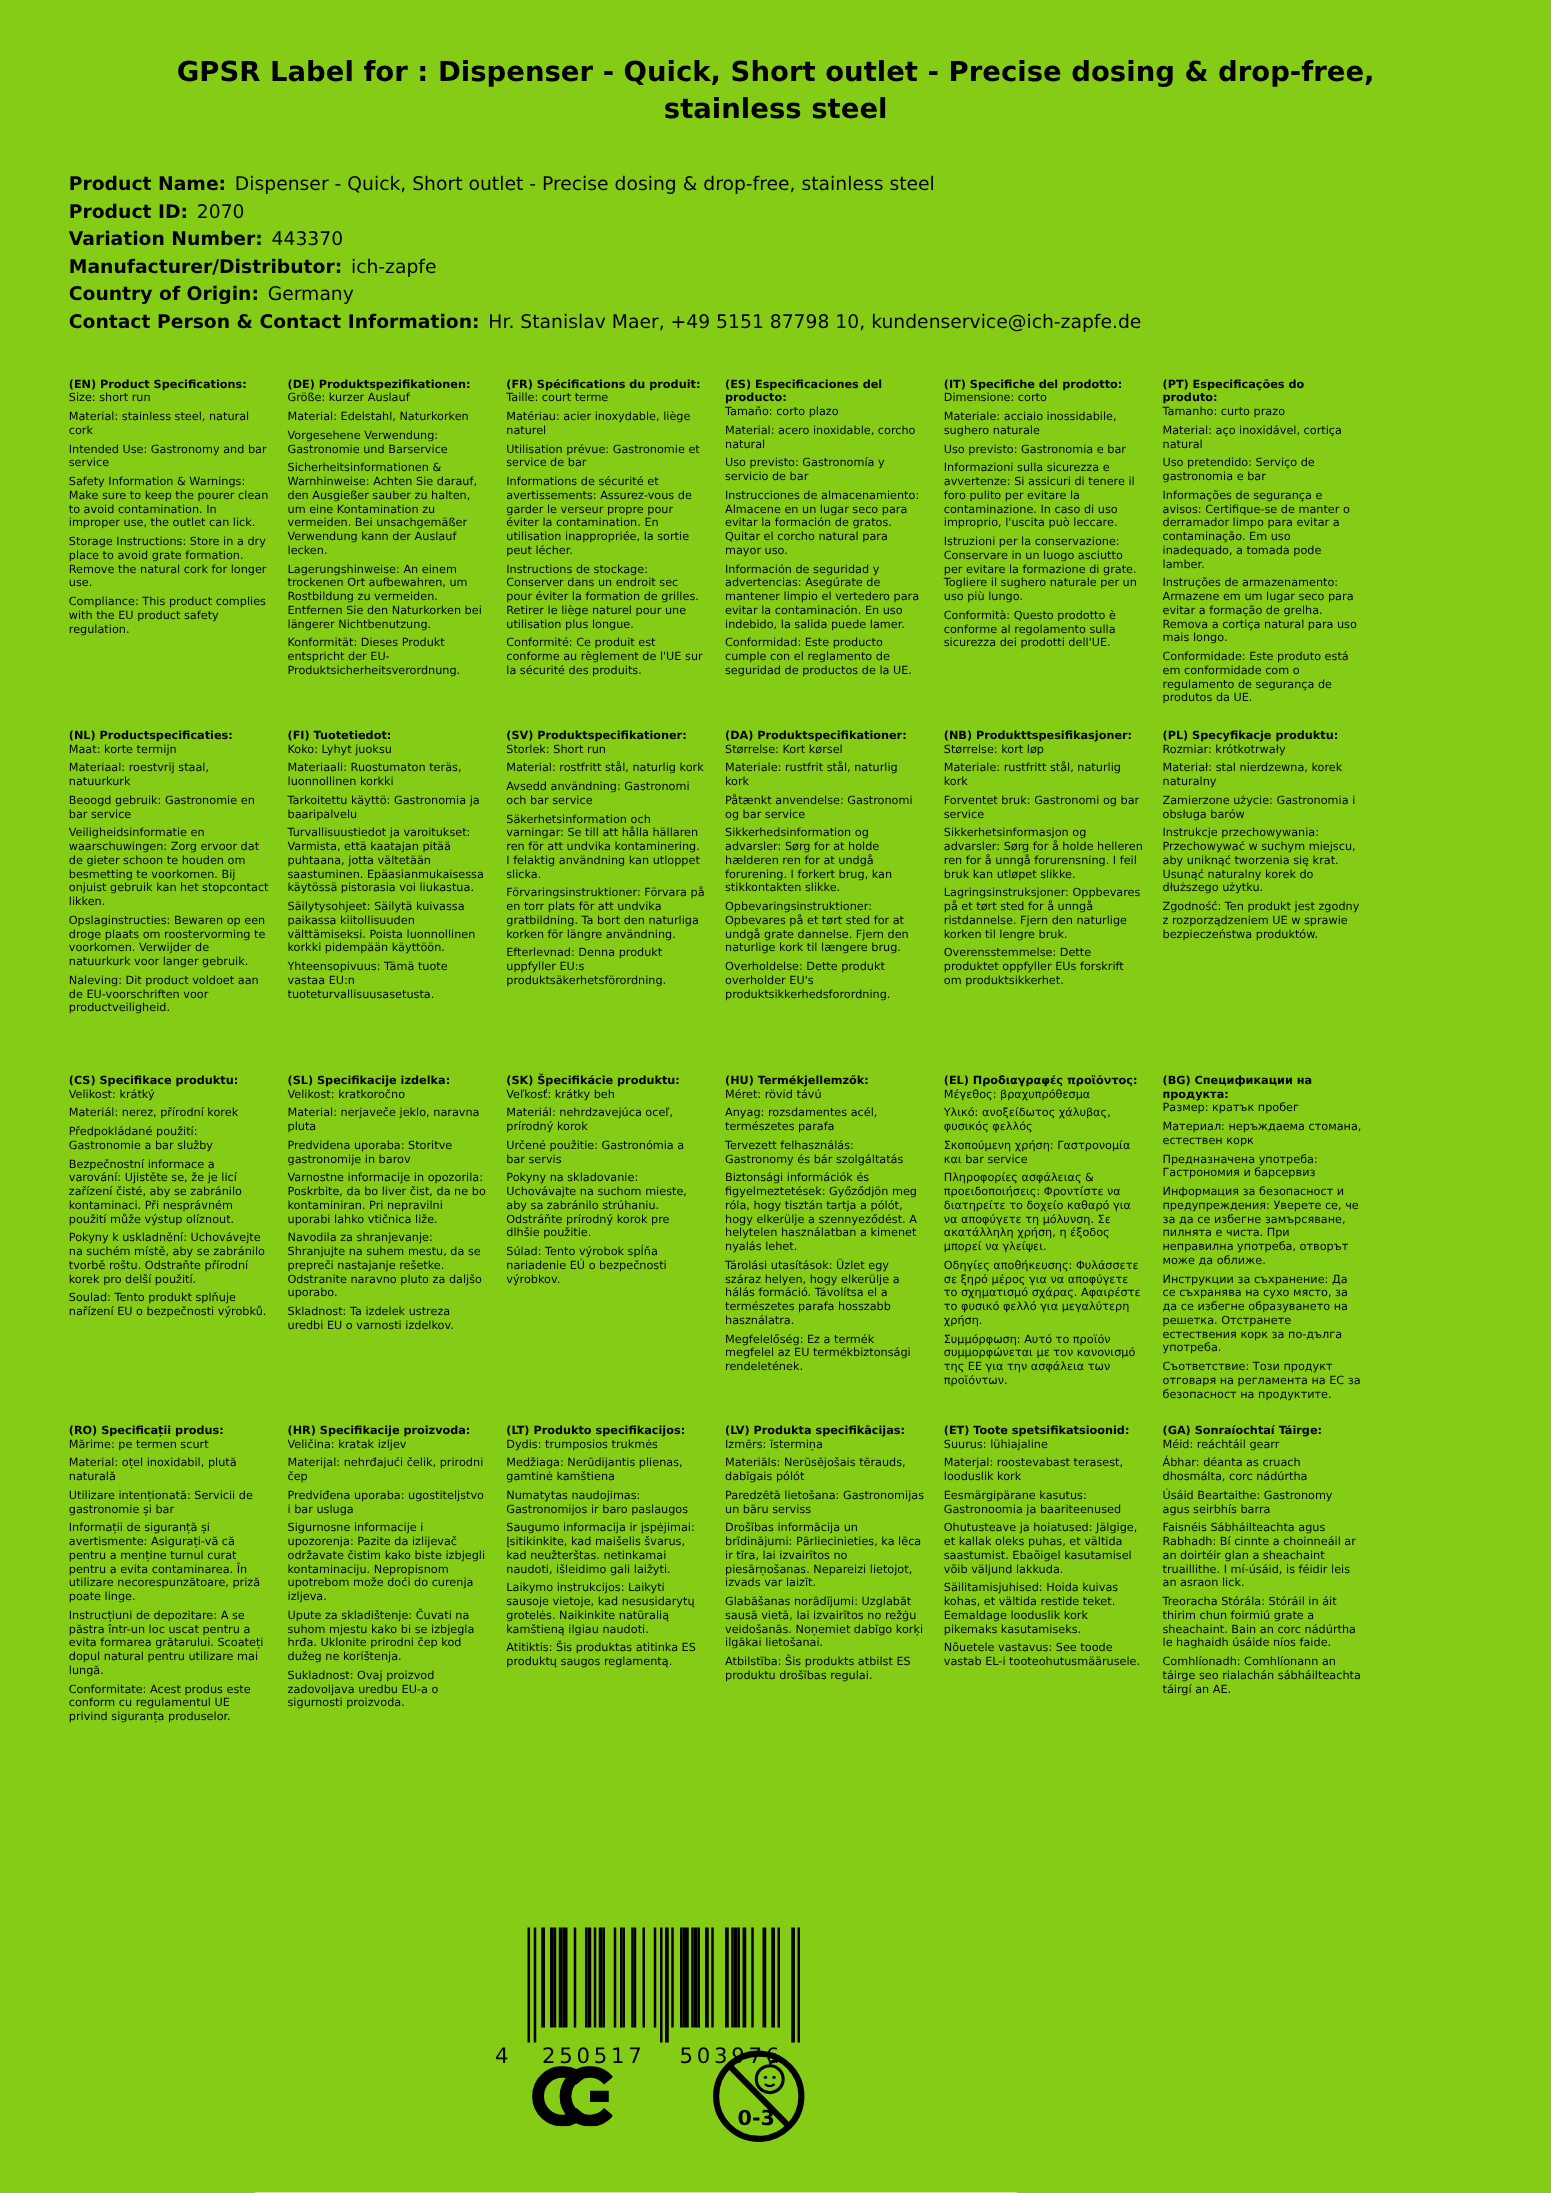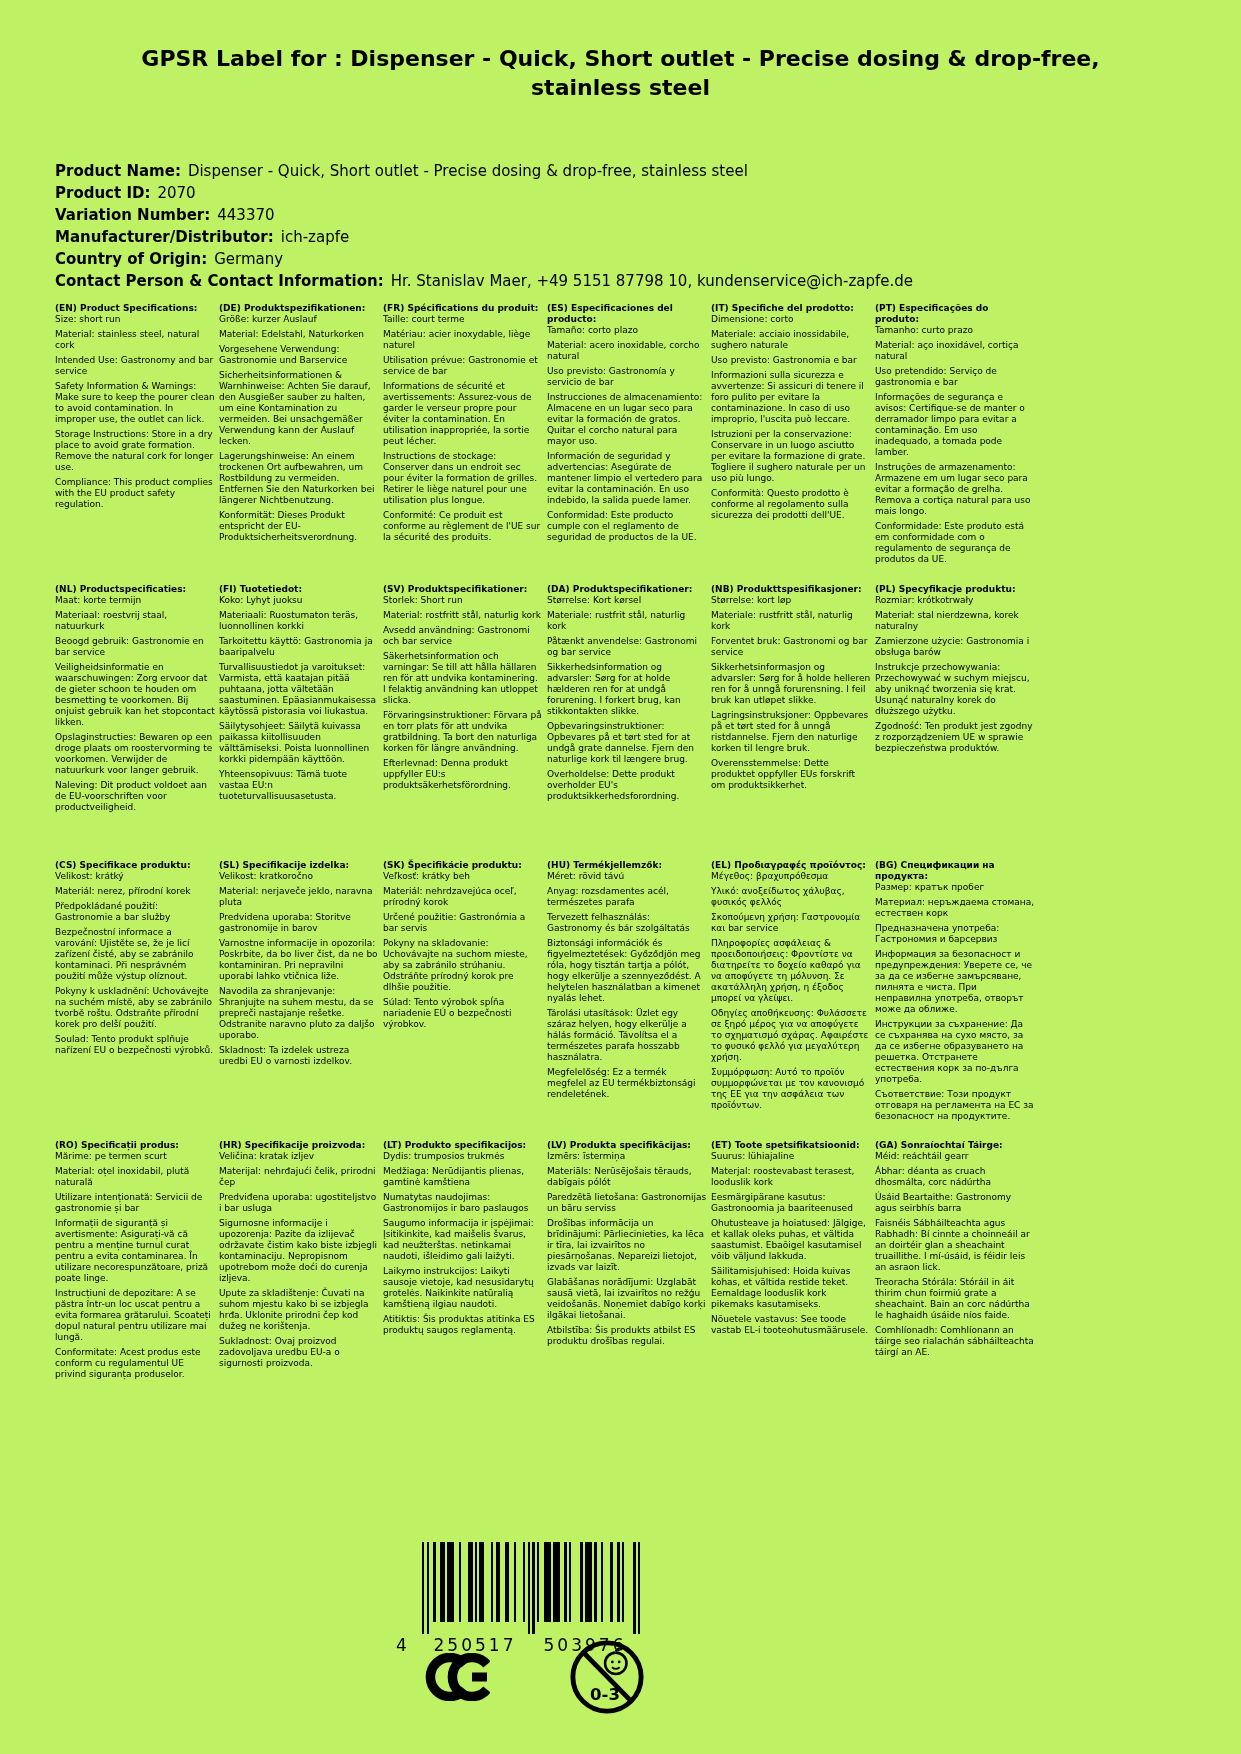--- a/index.html
+++ b/index.html
@@ -1,24 +1,24 @@
 <!DOCTYPE html>
 <html><head>
 <meta charset="utf-8">
 <style>
   html,body{margin:0;padding:0;background:#fff;}
-  .page{position:relative;width:1241px;height:1754px;background:#bef264;color:#000;
+  .page{position:relative;width:1241px;height:1754px;background:#84cc16;color:#000;
         font-family:"DejaVu Sans",sans-serif;overflow:hidden;}
   .title{position:absolute;top:44px;left:0;width:100%;text-align:center;
          font-size:22px;font-weight:bold;line-height:29px;padding:0 110px;box-sizing:border-box;}
-  .info{position:absolute;top:160px;left:55px;font-size:15px;line-height:22px;}
+  .info{position:absolute;top:136px;left:55px;font-size:15px;line-height:22px;}
   .info-row{white-space:nowrap;}
   .info-label{font-weight:bold;margin-right:7px;}
   .grid{position:absolute;top:303px;left:55px;display:grid;
-        grid-template-columns:repeat(6,160px);column-gap:4px;
+        grid-template-columns:repeat(6,160px);column-gap:15px;
         grid-template-rows:281px 276px 280px auto;}
   .lang-block{font-size:9px;line-height:11px;}
   .lang-header{font-weight:bold;}
   .lang-block p{margin:0 0 4px 0;}
   
   .barcode{position:absolute;left:396px;top:1542px;width:248px;}
   .barcode-bars{display:flex;margin-left:26px;height:92px;align-items:flex-start;}
   .module{width:2.3px;height:80px;}
   .module.on{background:#000;}
   .module.guard{height:92px;}

